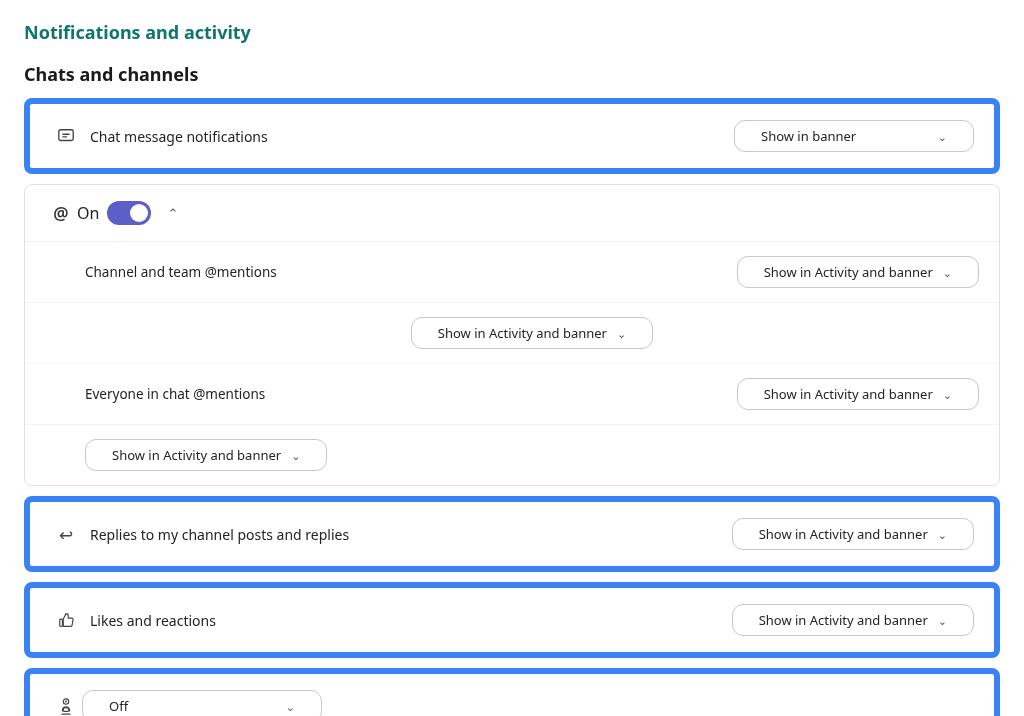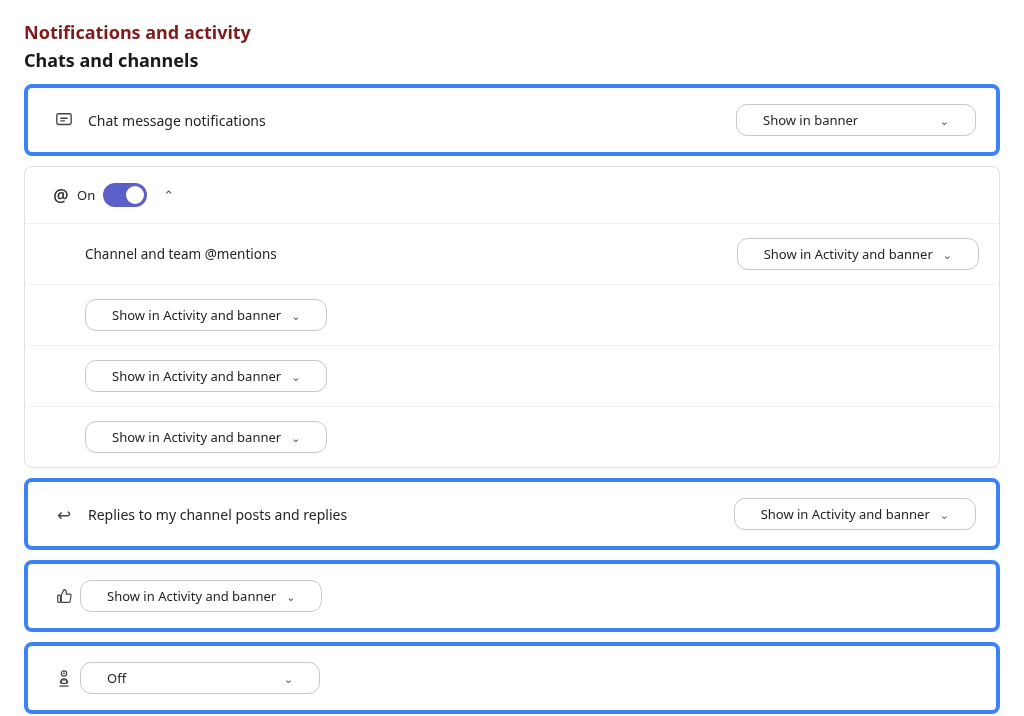--- a/index.html
+++ b/index.html
@@ -9,33 +9,33 @@
       color: #242424;
       font-size: 14px;
       padding: 20px 24px;
       width: 1024px;
       min-height: 716px;
     }
 
     .page-title {
       font-size: 18px;
       font-weight: 700;
-      margin-bottom: 4px;
-      color: #7f1d1d;
+      margin-bottom: 18px;
+      color: #0f766e;
     }
 
     .section-title {
       font-size: 18px;
       font-weight: 700;
       margin-bottom: 12px;
       color: #1a1a1a;
     }
 
     .card {
-      border: 4px solid #3b82f6;
+      border: 6px solid #3b82f6;
       border-radius: 8px;
       margin-bottom: 10px;
       overflow: hidden;
     }
 
     .card-row {
       display: flex;
       align-items: center;
       padding: 16px 20px;
       min-height: 60px;
@@ -78,21 +78,21 @@
       color: #242424;
     }
 
     .dropdown-chevron {
       margin-left: 10px;
       font-size: 11px;
       color: #555;
     }
 
     .toggle-label {
-      font-size: 13px;
+      font-size: 16px;
       color: #242424;
     }
 
     .toggle {
       width: 44px;
       height: 24px;
       background: #5b5fc7;
       border-radius: 12px;
       position: relative;
       cursor: pointer;
@@ -133,20 +133,21 @@
     }
 
     .mentions-sub-row {
       display: flex;
       align-items: center;
       padding: 14px 20px 14px 60px;
     }
 
     .mentions-sub-row:not(:last-child) {
       border-bottom: 1px solid #f3f3f3;
+      justify-content: center;
     }
 
     .mentions-sub-label {
       flex: 1;
       font-size: 13.5px;
       color: #242424;
     }
   </style>
 </head>
 <body>
@@ -190,20 +191,21 @@
       <span class="dropdown-chevron">⌄</span>
     </div>
   </div>
   <div class="mentions-sub-row">
     <div class="dropdown">
       <span>Show in Activity and banner</span>
       <span class="dropdown-chevron">⌄</span>
     </div>
   </div>
   <div class="mentions-sub-row">
+    <div class="mentions-sub-label">Everyone in chat @mentions</div>
     <div class="dropdown">
       <span>Show in Activity and banner</span>
       <span class="dropdown-chevron">⌄</span>
     </div>
   </div>
   <div class="mentions-sub-row">
     <div class="dropdown">
       <span>Show in Activity and banner</span>
       <span class="dropdown-chevron">⌄</span>
     </div>
@@ -224,20 +226,21 @@
 </div>
 
 <div class="card">
   <div class="card-row">
     <div class="card-row-icon">
       <svg width="18" height="18" viewBox="0 0 20 20" fill="none" xmlns="http://www.w3.org/2000/svg">
         <path d="M7 9l3-6c1.5 0 2.5 1 2.5 2.5V8h4c.8 0 1.4.7 1.3 1.5l-1 6A1.5 1.5 0 0115.5 17H7V9z" stroke="#444" stroke-width="1.3" fill="none"></path>
         <rect x="3" y="9" width="3" height="8" rx="1" stroke="#444" stroke-width="1.3" fill="none"></rect>
       </svg>
     </div>
+    <div class="card-row-label">Likes and reactions</div>
     <div class="card-row-right">
       <div class="dropdown">
         <span>Show in Activity and banner</span>
         <span class="dropdown-chevron">⌄</span>
       </div>
     </div>
   </div>
 </div>
 
 <div class="card">

